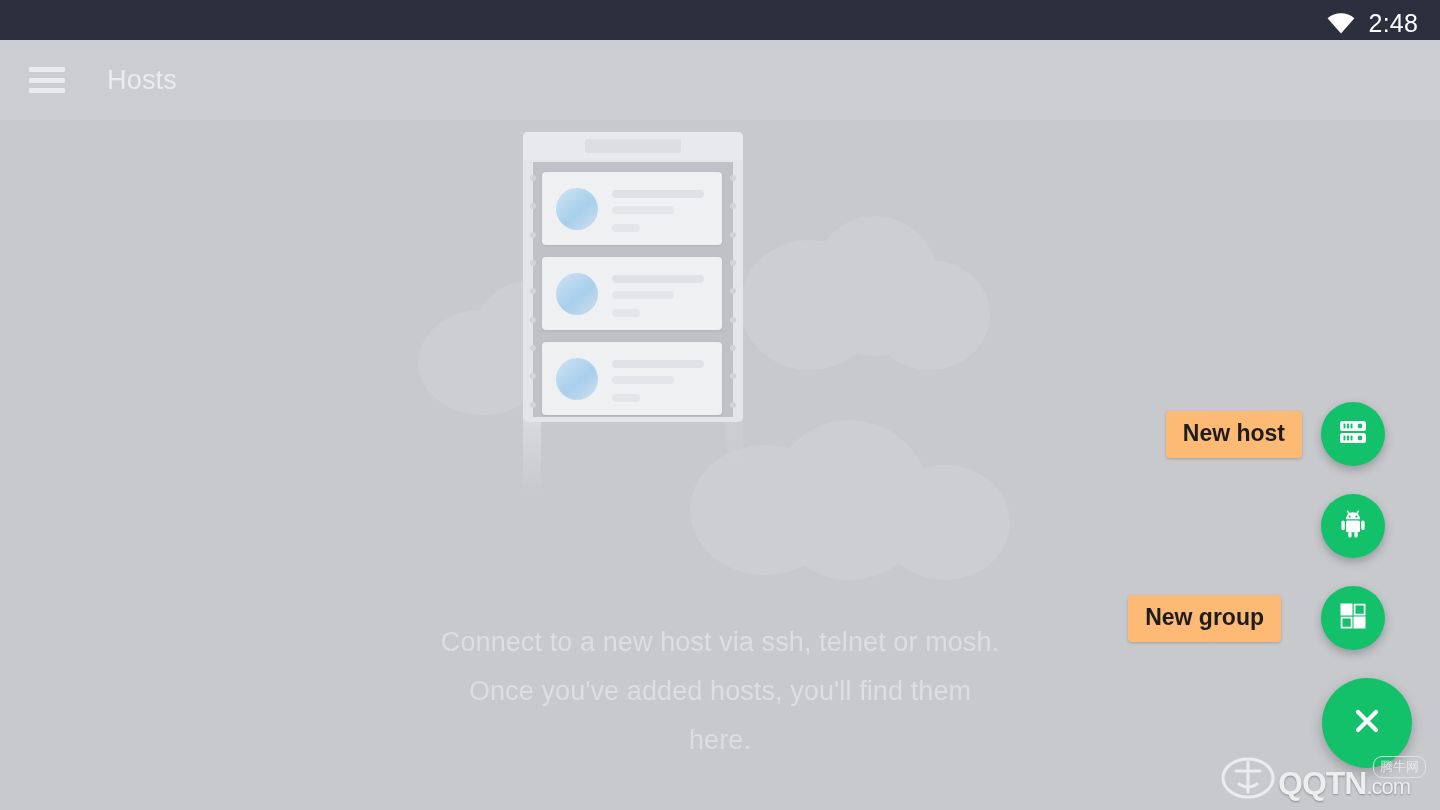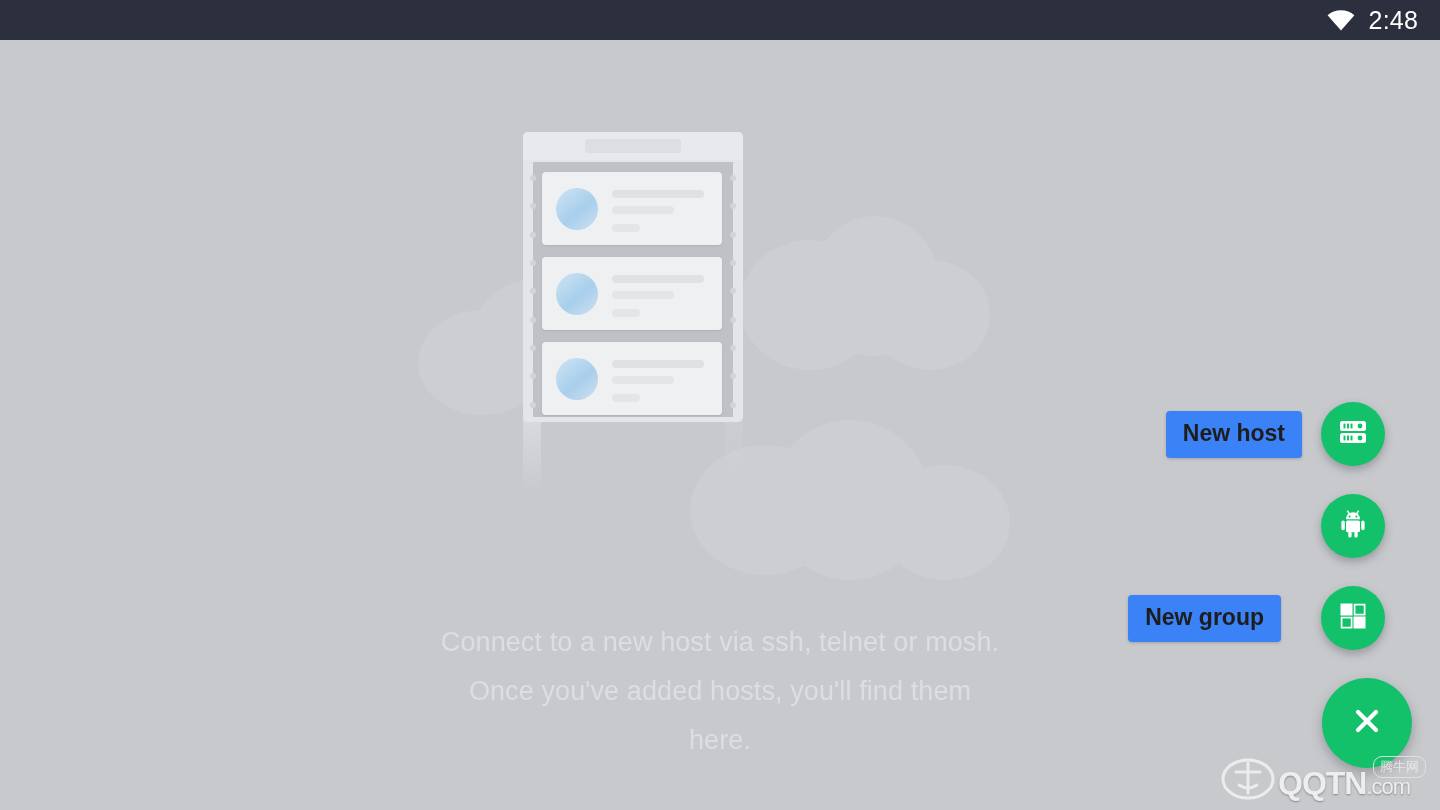--- a/index.html
+++ b/index.html
@@ -11,21 +11,21 @@
   }
   #screen {
     position: relative;
     width: 1440px; height: 810px;
     background: #c7c9cd;
   }
 
   
   #statusbar {
     position: absolute; left: 0; top: 0;
-    width: 1440px; height: 40px;
+    width: 1440px; height: 46px;
     background: #2b2f3e;
     display: flex; align-items: center; justify-content: flex-end;
     padding-right: 22px;
   }
   #statusbar .sb-right { display: flex; align-items: center; gap: 14px; }
   .wifi-ico { display: block; }
   #clock {
     color: #ffffff;
     font-size: 25px;
     letter-spacing: .2px;
@@ -184,21 +184,21 @@
     right: 55px;
     display: flex; align-items: center; justify-content: flex-end;
     gap: 19px;
     pointer-events: auto;
   }
   #row-host  { top: 402px; }
   #row-local { top: 494px; }
   #row-group { top: 586px; gap: 40px; }
 
   .dial-label {
-    background: #3b82f6;
+    background: #fdba74;
     color: #1d1d1d;
     font-size: 23px;
     font-weight: bold;
     padding: 9px 17px 11px;
     border-radius: 4px;
     box-shadow: 0 1px 3px rgba(100,102,108,.38);
     white-space: nowrap;
   }
   .mini-fab {
     width: 64px; height: 64px;
@@ -216,21 +216,21 @@
     display: flex; align-items: center; justify-content: center;
     box-shadow: 0 5px 12px rgba(60,62,68,.35);
     pointer-events: auto;
   }
 
   
   #watermark {
     position: absolute;
     right: 8px; bottom: 4px;
     width: 212px; height: 52px;
-    display: flex; align-items: center;
+    display: flex; align-items: flex-start;
     opacity: .92;
   }
   #wm-text {
     position: absolute; left: 58px; bottom: 4px;
     color: #f2f2f2;
     font-size: 32px;
     font-weight: bold;
     letter-spacing: -1px;
     text-shadow: 0 1px 2px rgba(80,80,80,.6);
   }
@@ -254,20 +254,28 @@
     <div class="sb-right">
       <span>
         <svg class="wifi-ico" width="28" height="21" viewBox="0 0 28 21" aria-hidden="true">
           <path d="M14 20.5 L0.6 5.2 C4.2 2.0 9.0 0.3 14 0.3 C19 0.3 23.8 2.0 27.4 5.2 Z" fill="#ffffff"></path>
         </svg>
       </span>
       <span id="clock">2:48</span>
     </div>
   </div>
 
+  <div id="toolbar">
+    <div id="hamburger">
+      <span></span>
+      <span></span>
+      <span></span>
+    </div>
+    <div id="page-title">Hosts</div>
+  </div>
 
   <div id="content">
 
     <div id="illustration">
 
       <div class="cloud" id="cloudA"></div>
       <div class="cloud" id="cloudA2"></div>
       <div class="cloud" id="cloudA3"></div>
       <div class="cloud" id="cloudB"></div>
       <div class="cloud" id="cloudB2"></div>

